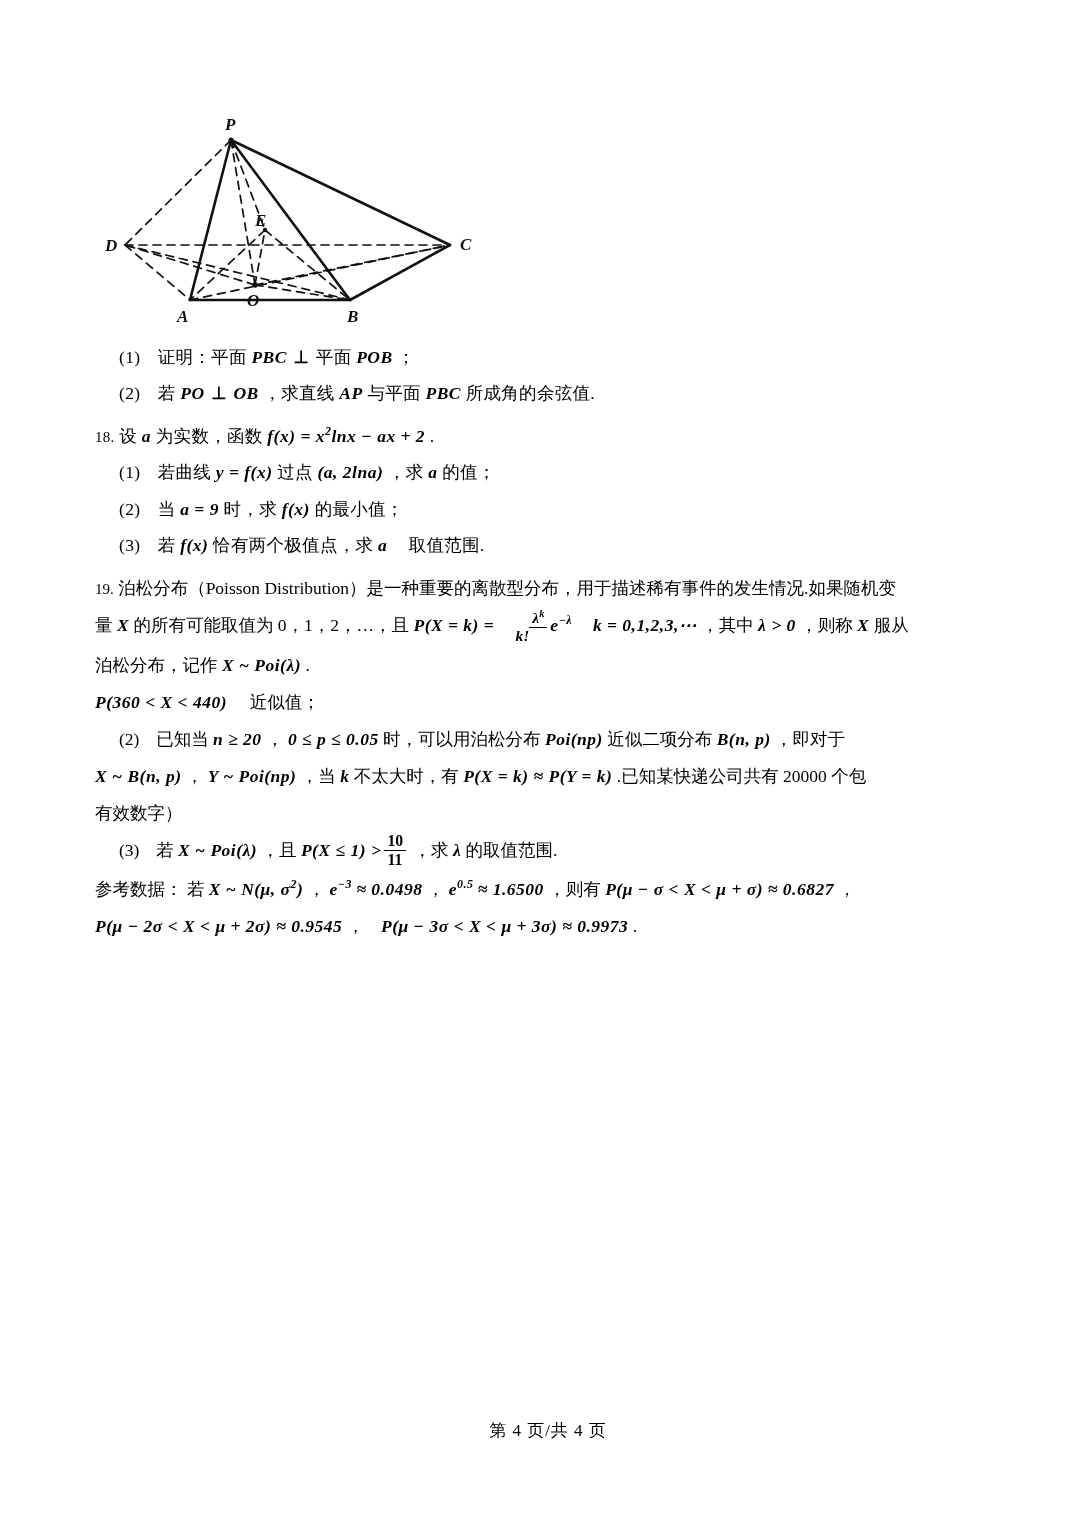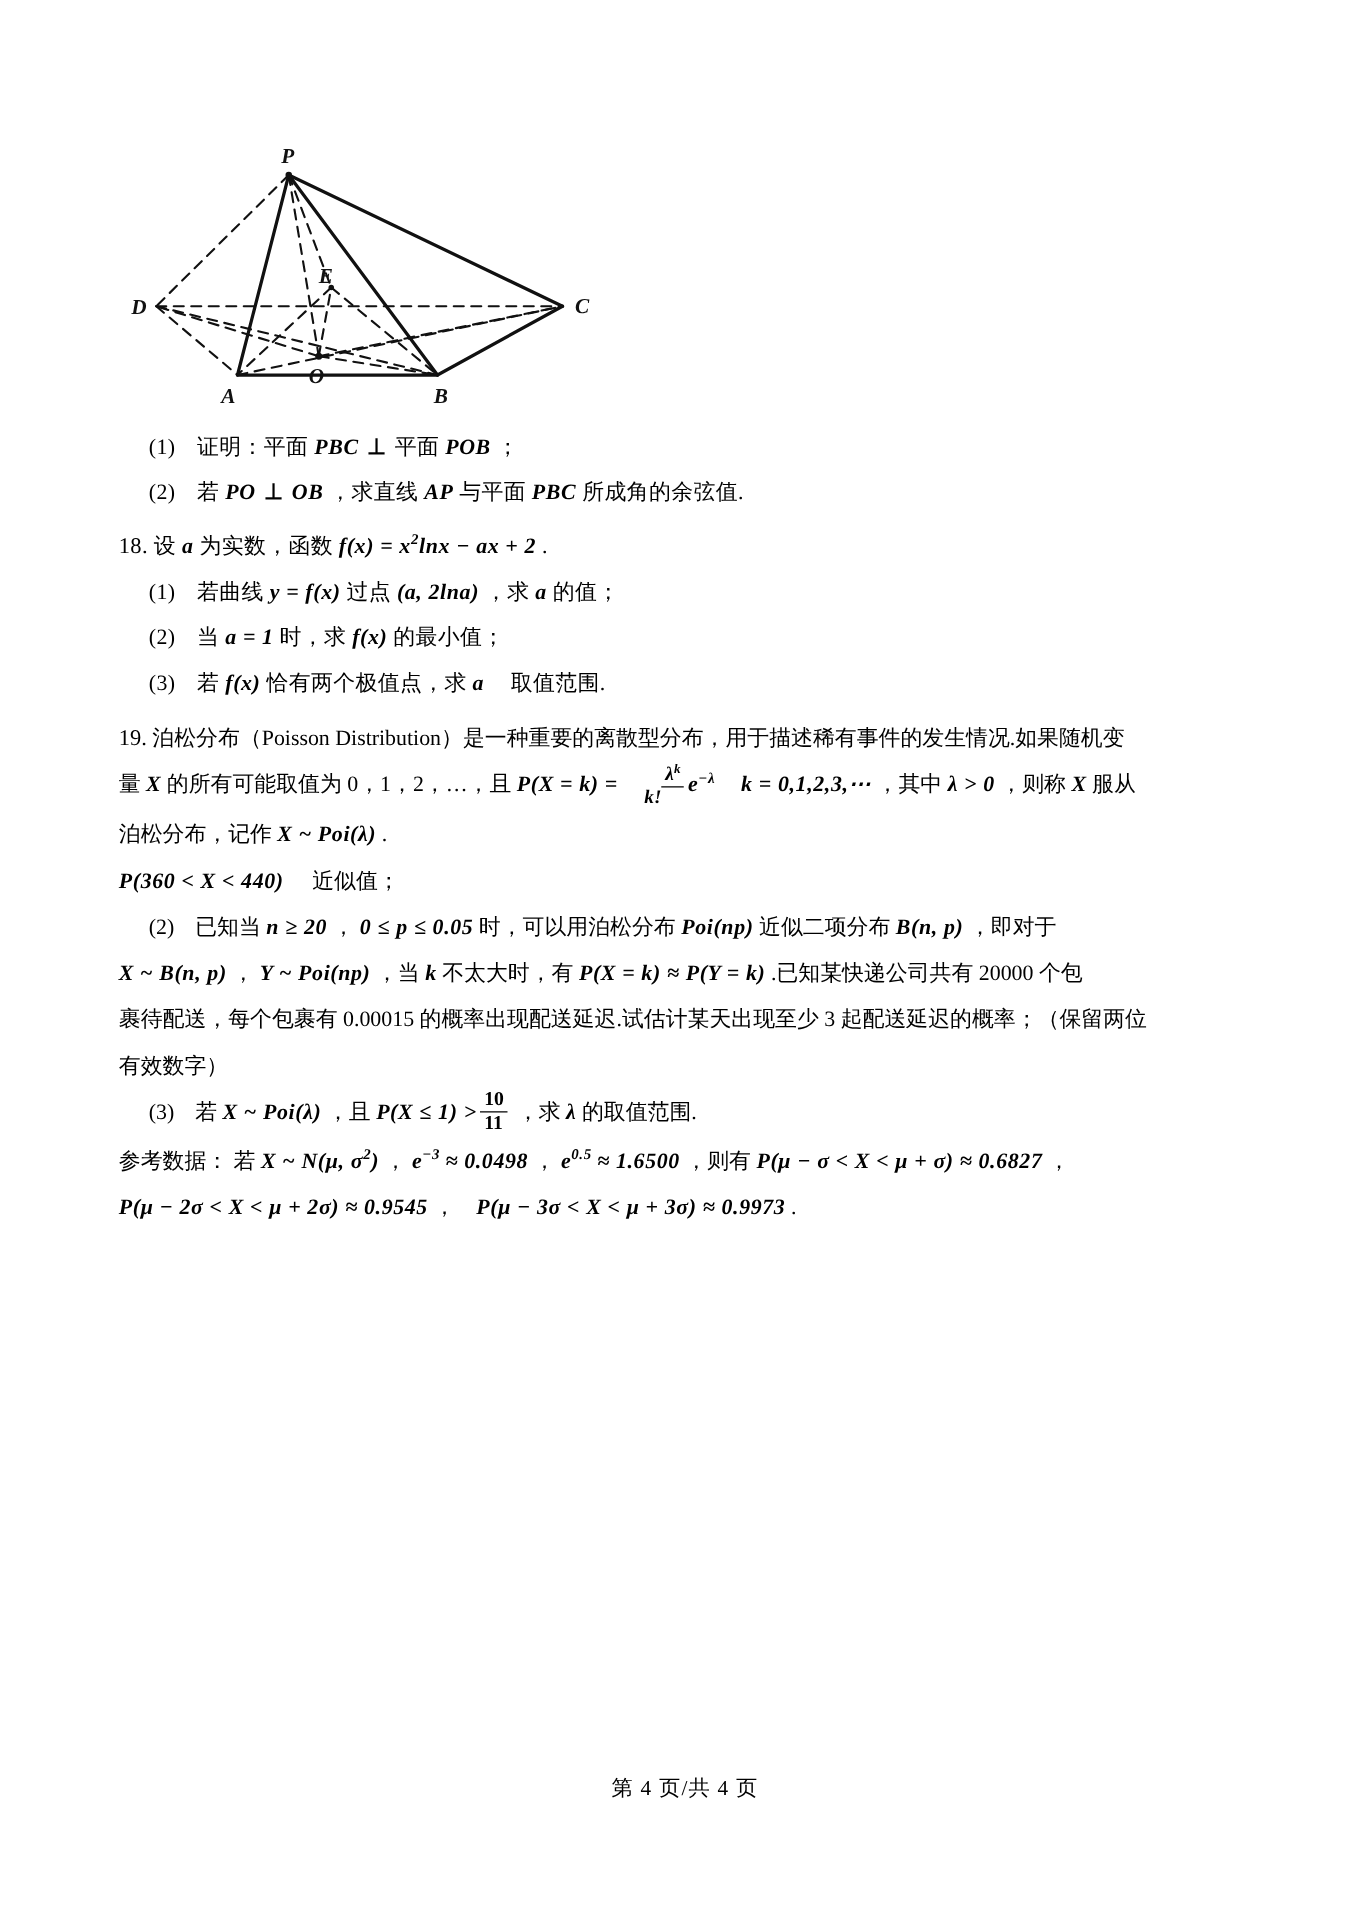--- a/index.html
+++ b/index.html
@@ -103,21 +103,21 @@
     position: relative;
     top: -1px;
   }
   .frac-up .num, .frac-up .den {
     display: block;
     padding: 0 3px;
     font-size: 0.9em;
   }
   .frac-up .num { border-bottom: 1.3px solid #000; }
   .sec-num {
-    font-size: 18px;
+    font-size: 15px;
   }
   .footer {
     position: absolute;
     left: 16px;
     right: 0;
     bottom: 86px;
     text-align: center;
     font-size: 17px;
     letter-spacing: 1px;
   }
@@ -219,21 +219,21 @@
       <span class="mi">(a, 2lna)</span>
       <span>，求</span>
       <span class="mi">a</span>
       <span>的值；</span>
     </div>
 
     <div class="line indent">
       <span>(2)</span>
       <span style="display:inline-block;width:8px"></span>
       <span>当</span>
-      <span class="mi">a = 1</span>
+      <span class="mi">a = 9</span>
       <span>时，求</span>
       <span class="mi">f(x)</span>
       <span>的最小值；</span>
     </div>
 
     <div class="line indent">
       <span>(3)</span>
       <span style="display:inline-block;width:8px"></span>
       <span>若</span>
       <span class="mi">f(x)</span>
@@ -293,23 +293,20 @@
       <span class="mi">X ~ B(n, p)</span>
       <span>，</span>
       <span class="mi">Y ~ Poi(np)</span>
       <span>，当</span>
       <span class="mi">k</span>
       <span>不太大时，有</span>
       <span class="mi">P(X = k) ≈ P(Y = k)</span>
       <span>.已知某快递公司共有 20000 个包</span>
     </div>
 
-    <div class="para">
-      <span>裹待配送，每个包裹有 0.00015 的概率出现配送延迟.试估计某天出现至少 3 起配送延迟的概率；（保留两位</span>
-    </div>
 
     <div class="para">
       <span>有效数字）</span>
     </div>
 
     <div class="para indent">
       <span>(3)</span>
       <span style="display:inline-block;width:8px"></span>
       <span>若</span>
       <span class="mi">X ~ Poi(λ)</span>

